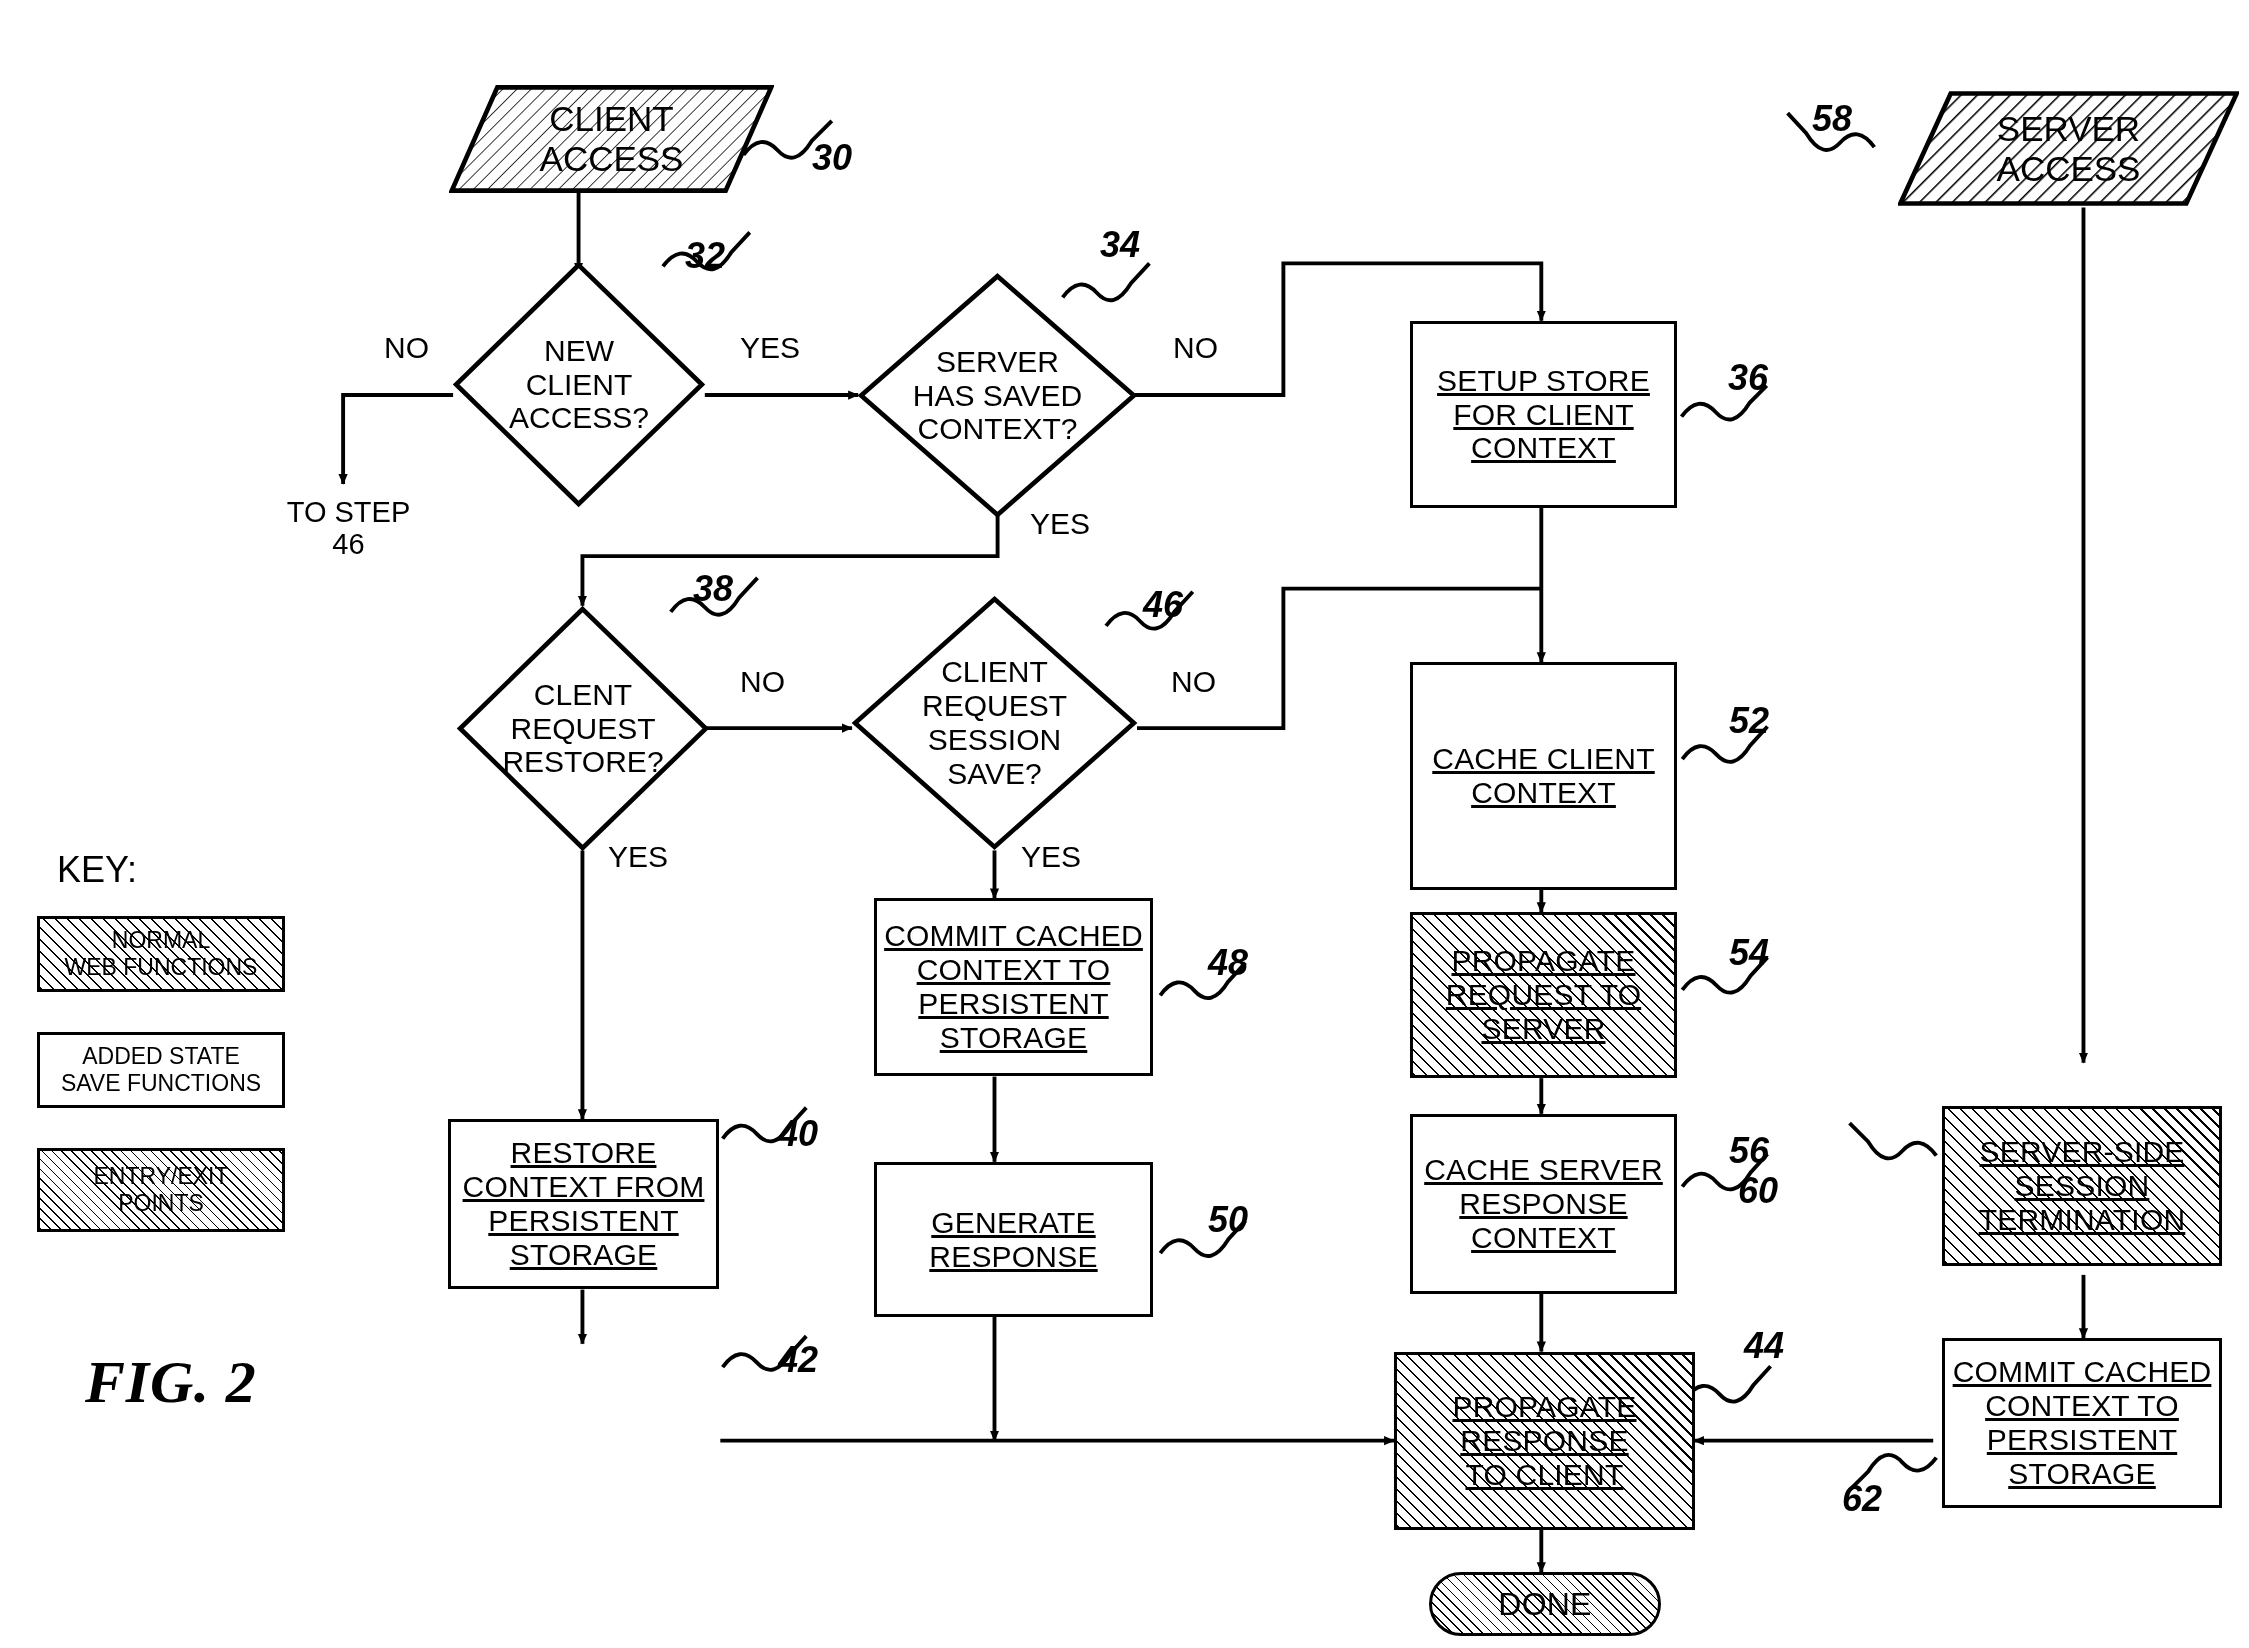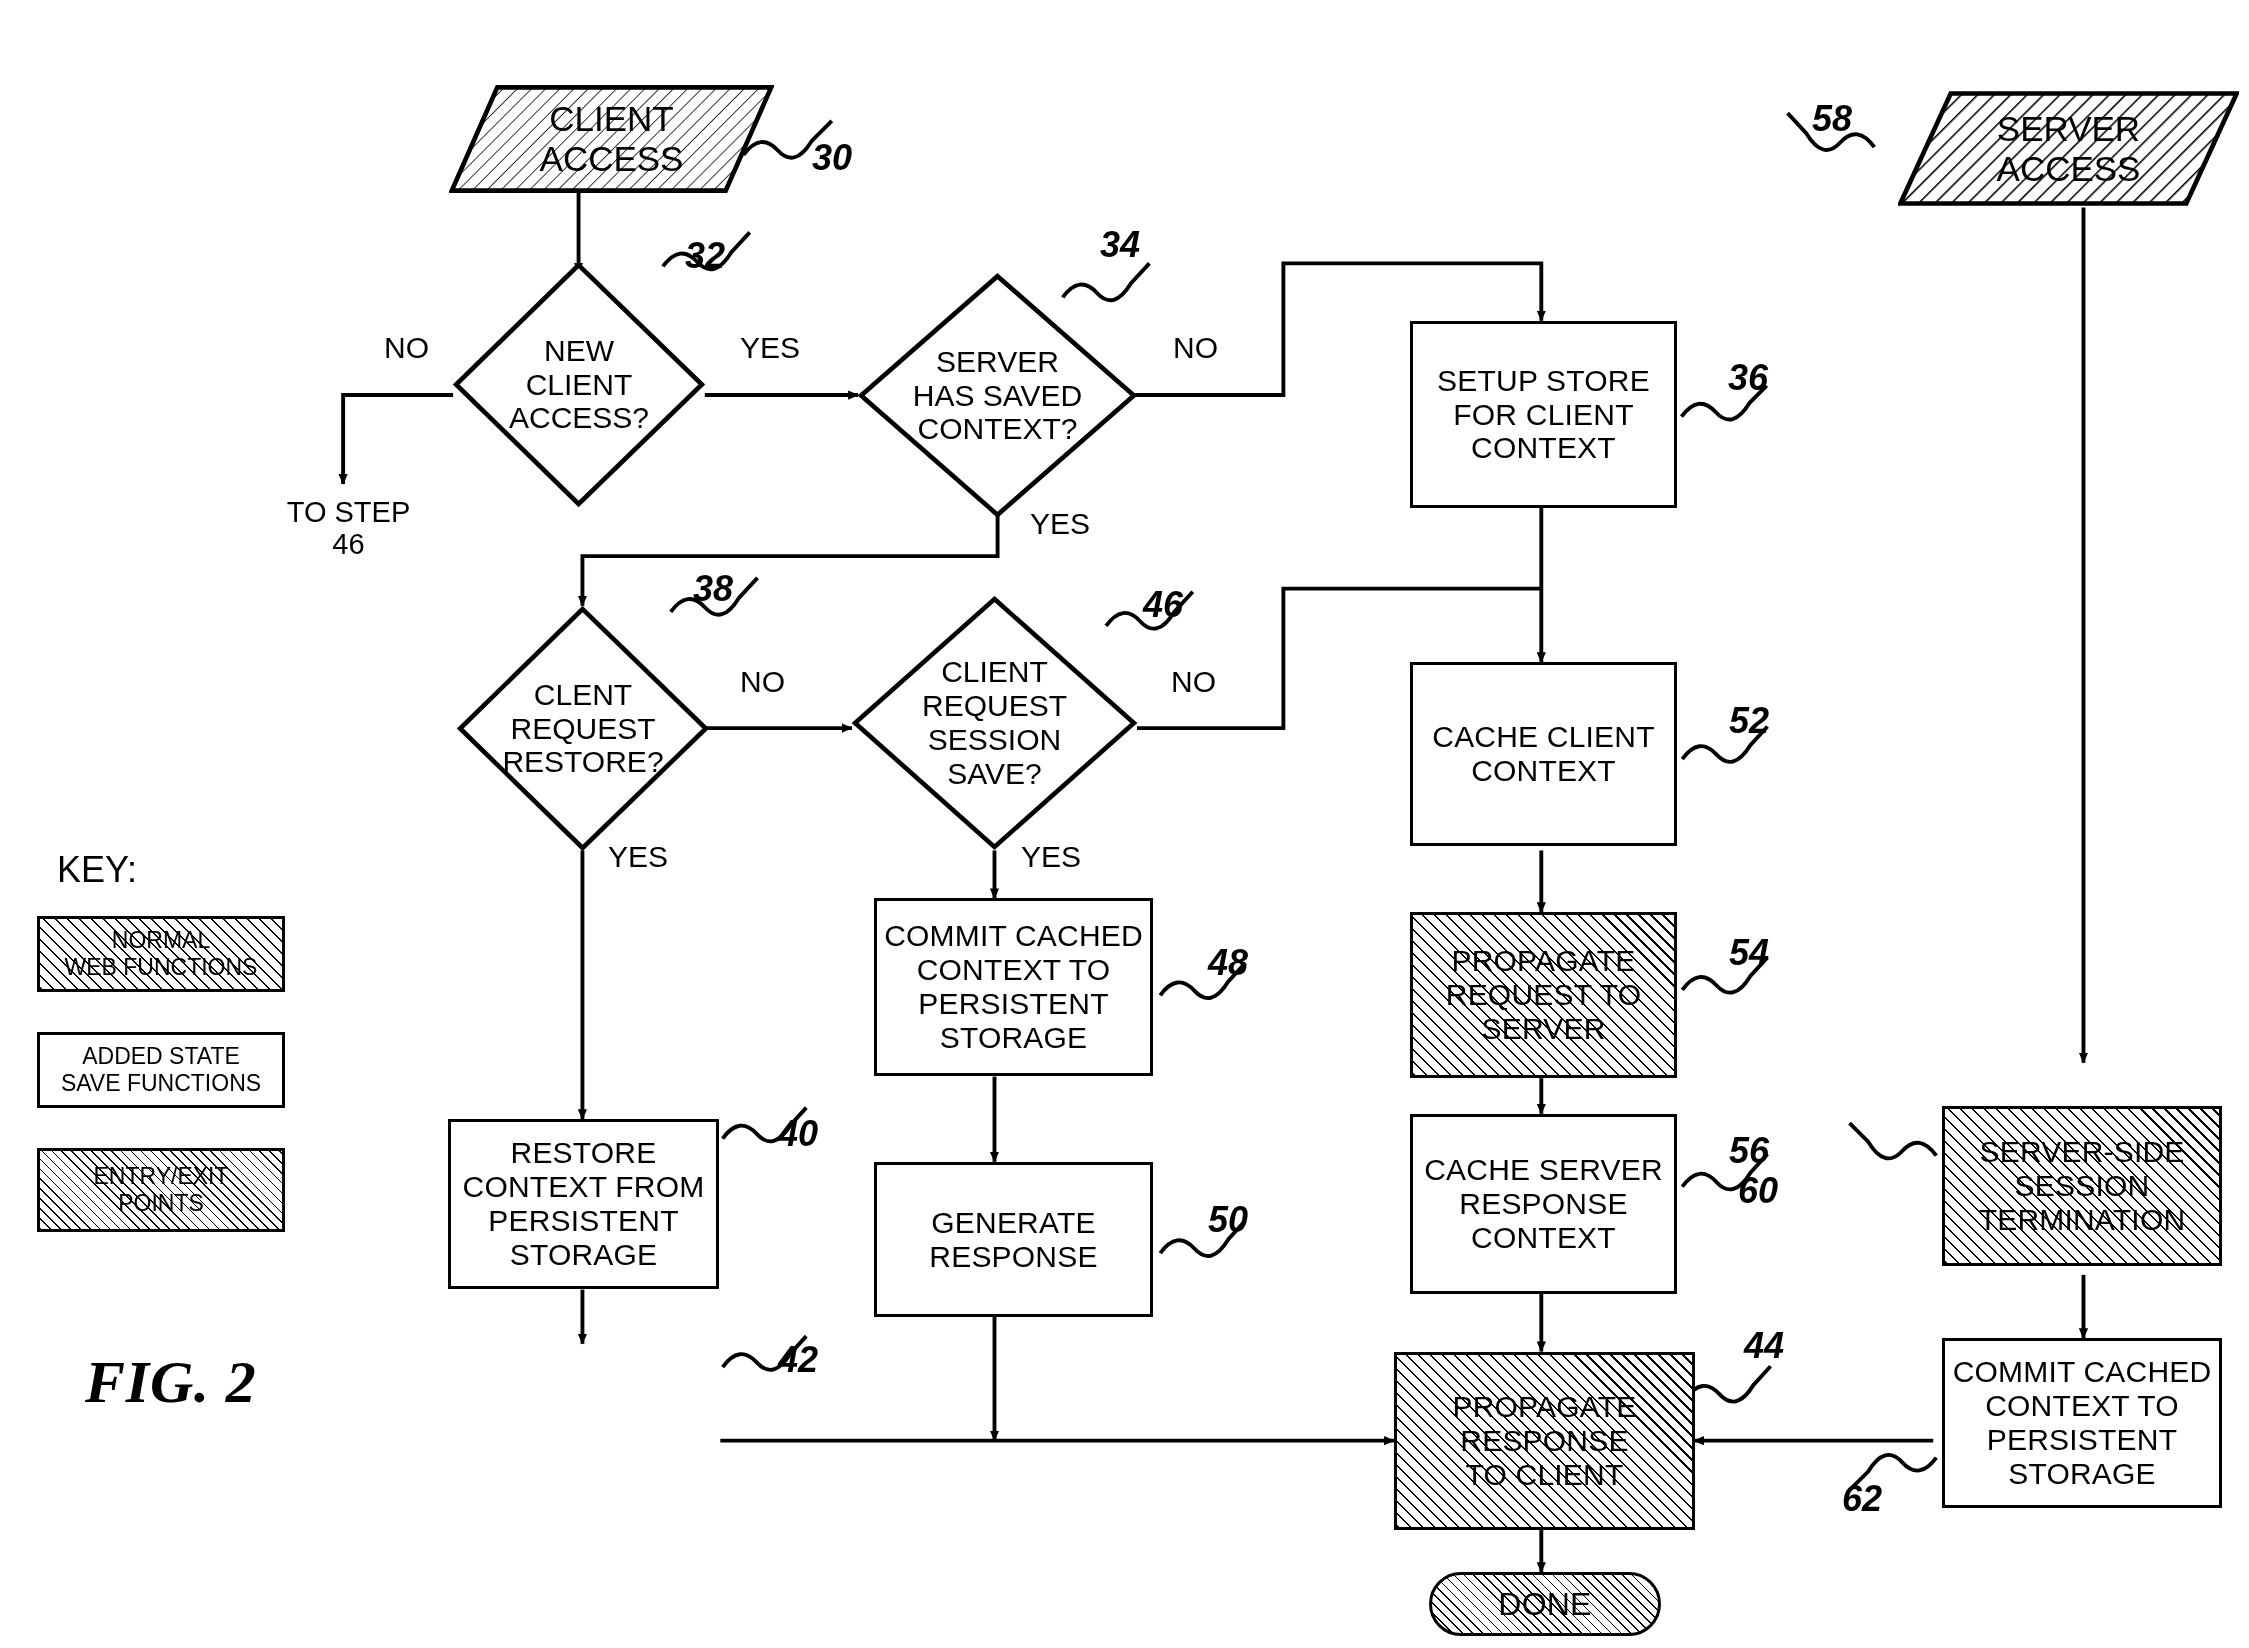--- a/index.html
+++ b/index.html
@@ -35,20 +35,21 @@
     line-height: 1.13;
     letter-spacing: 0.2px;
   }
   .node .txt { white-space: pre-line; }
 
   
   .rect {
     border: 3.9px solid #000;
     background: #fff;
     font-size: 30px;
+    text-decoration: underline;
   }
   
   .hatch-coarse {
     background-color: #fff;
     background-image:
       repeating-linear-gradient(45deg,
         #000 0px, #000 1.7px,
         rgba(0,0,0,0) 1.7px, rgba(0,0,0,0) 8.5px);
   }
   
@@ -293,21 +294,21 @@
   <div class="ftext edge-label" style="left:1171px; top:665px;">NO</div>
   <div class="ftext edge-label" style="left:1021px; top:840px;">YES</div>
 
   <div class="node rect" style="left:1410px; top:321px; width:267px; height:187px;">
     <span class="txt">SETUP STORE
 FOR CLIENT
 CONTEXT</span>
   </div>
   <div class="ftext refnum" style="left:1728px; top:358px;">36</div>
 
-  <div class="node rect" style="left:1410px; top:662px; width:267px; height:184px;">
+  <div class="node rect" style="left:1410px; top:662px; width:267px; height:228px;">
     <span class="txt">CACHE CLIENT
 CONTEXT</span>
   </div>
   <div class="ftext refnum" style="left:1729px; top:701px;">52</div>
 
   <div class="node rect hatch-coarse" style="left:1410px; top:912px; width:267px; height:166px;">
     <span class="txt">PROPAGATE
 REQUEST TO
 SERVER</span>
   </div>

